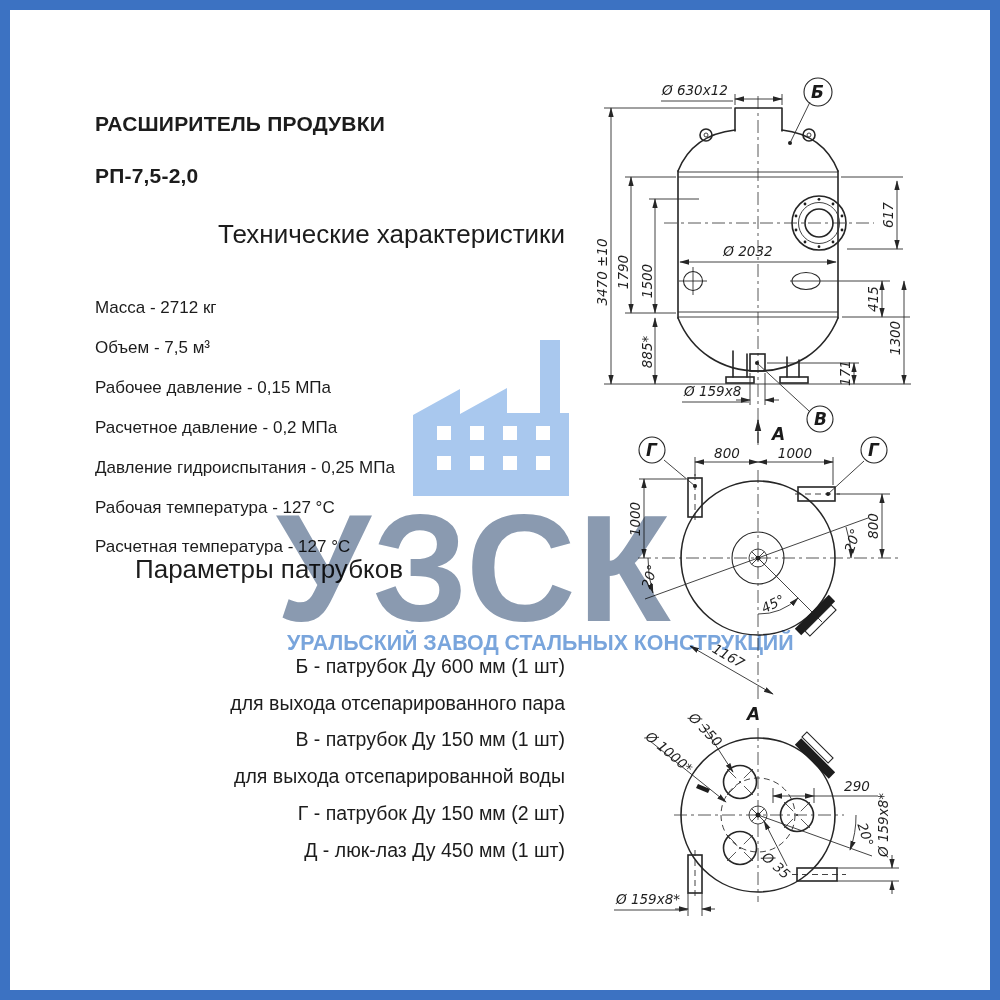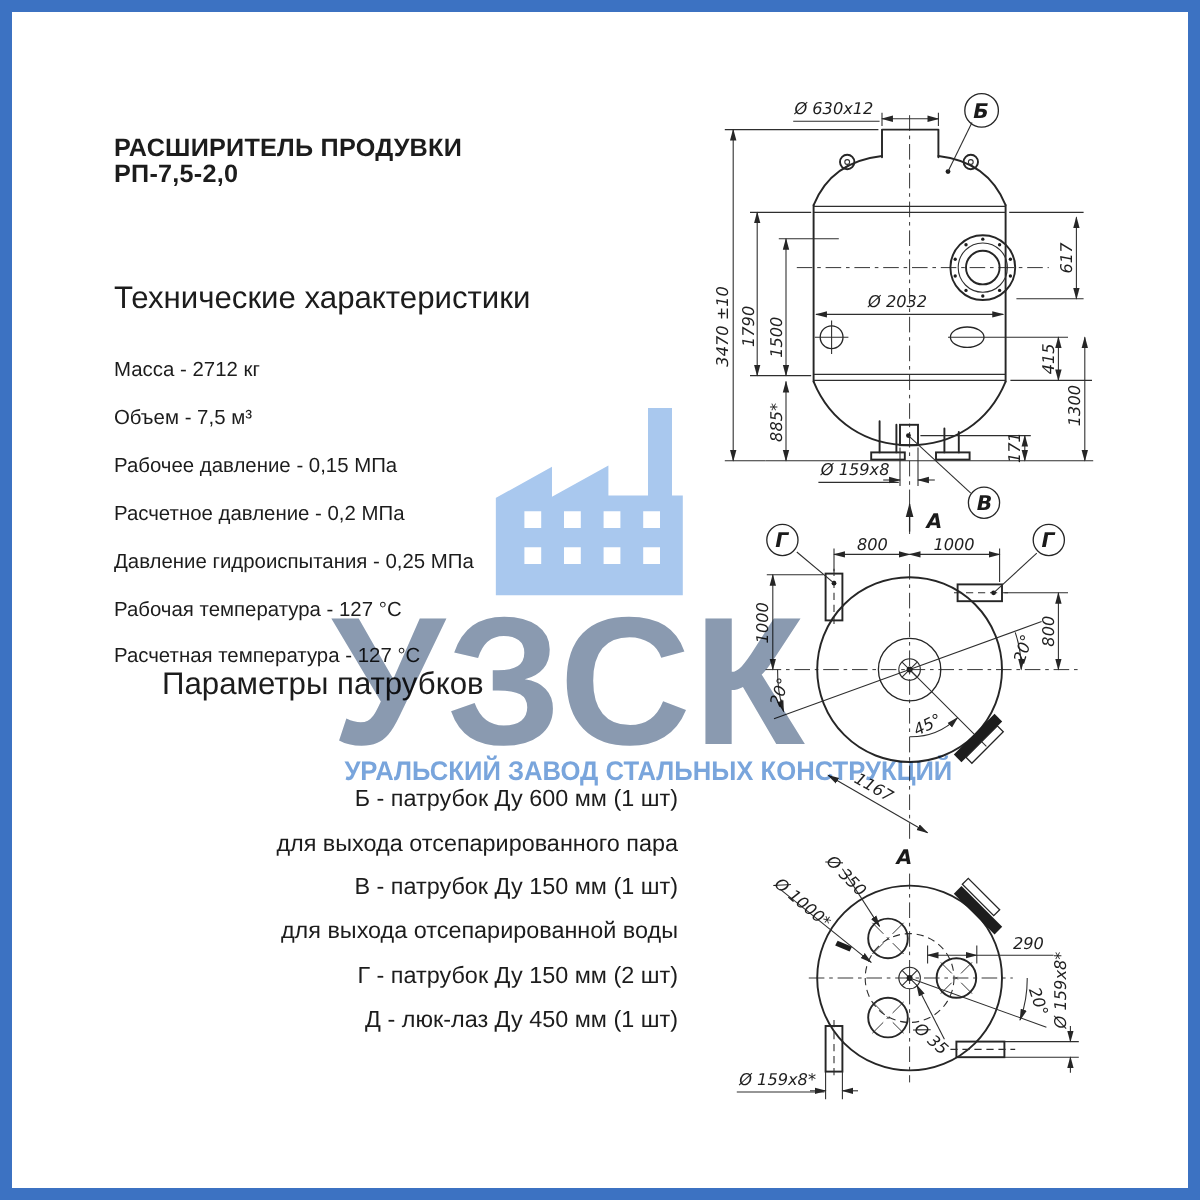--- a/index.html
+++ b/index.html
@@ -14,23 +14,23 @@
     width:1000px;height:1000px;position:relative;background:#fff;
     font-family:"Liberation Sans",sans-serif;color:var(--ink);overflow:hidden;
   }
   .frame{
     position:absolute;inset:0;border:10px solid var(--border-c);
     pointer-events:none;z-index:10;
   }
   
   .col{position:absolute;left:95px;top:0;width:470px;z-index:2;}
   .title{position:absolute;left:0;width:470px;font-size:21px;font-weight:bold;line-height:36px;letter-spacing:.2px;}
-  .t1{top:106px;} .t2{top:128px;}
+  .t1{top:106px;} .t2{top:158px;}
   .heading{position:absolute;left:0;width:470px;font-size:26px;font-weight:400;}
-  .h-specs{top:233px;} .h-noz{top:554px;margin-left:40px;}
+  .h-specs{top:219px;text-align:right;} .h-noz{top:554px;margin-left:40px;}
   .speclist{position:absolute;left:0;top:288px;width:470px;font-size:17px;line-height:39.9px;}
   .nozlist{position:absolute;left:0;top:648px;width:470px;font-size:19.5px;line-height:36.7px;text-align:right;}
   
   .watermark{position:absolute;inset:0;z-index:3;mix-blend-mode:multiply;pointer-events:none;}
   .wm-icon{position:absolute;left:413px;top:338px;}
   .wm-abbr{
     position:absolute;left:276px;top:492px;width:470px;
     font-size:152px;font-weight:bold;letter-spacing:2px;line-height:1;
     color:var(--abbr-c);
   }

